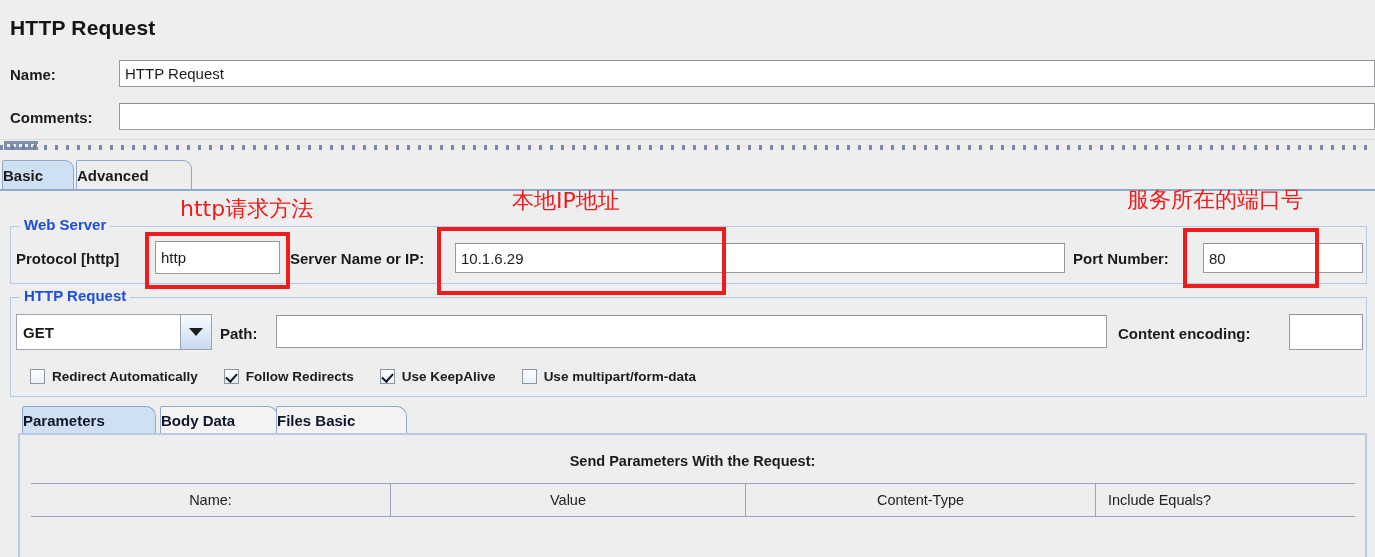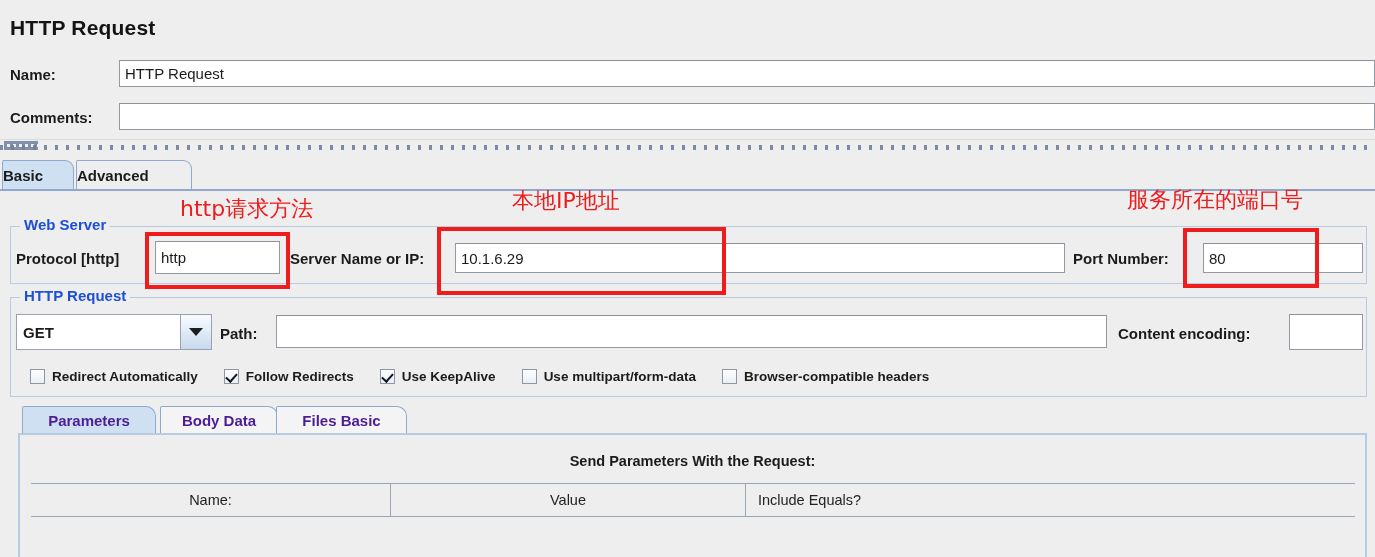--- a/index.html
+++ b/index.html
@@ -208,24 +208,23 @@
   .inner-tab {
     position: absolute;
     bottom: 0;
     height: 28px;
     box-sizing: border-box;
     border: 1px solid #8fa8cc;
     border-bottom: none;
     background: #f4f4f4;
     font-size: 15px;
     font-weight: bold;
-    color: #4c1d95;
+    color: #0f172a;
     display: flex;
     align-items: center;
-    justify-content: center;
     border-radius: 2px 10px 0 0;
   }
   .inner-tab.selected { background: #cfe0f2; }
 
   
   .params-panel {
     position: absolute;
     left: 18px;
     top: 433px;
     width: 1349px;
@@ -358,24 +357,20 @@
     <span class="cblabel">Follow Redirects</span>
   </div>
   <div class="cbitem">
     <span class="cbbox checked"></span>
     <span class="cblabel">Use KeepAlive</span>
   </div>
   <div class="cbitem">
     <span class="cbbox"></span>
     <span class="cblabel">Use multipart/form-data</span>
   </div>
-  <div class="cbitem">
-    <span class="cbbox"></span>
-    <span class="cblabel">Browser-compatible headers</span>
-  </div>
 </div>
 
 <div class="inner-tabstrip">
   <div class="inner-tab selected" style="left:4px; width:134px;">
     <span>Parameters</span>
   </div>
   <div class="inner-tab" style="left:142px; width:118px;">
     <span>Body Data</span>
   </div>
   <div class="inner-tab" style="left:258px; width:131px;">
@@ -383,20 +378,21 @@
   </div>
 </div>
 
 <div class="params-panel">
   <div class="params-caption">Send Parameters With the Request:</div>
 
   <div class="ptable">
     <div class="ptable-head">
       <div class="pth" style="width:360px;">Name:</div>
       <div class="pth" style="width:355px;">Value</div>
+      <div class="pth" style="width:350px;">Content-Type</div>
       <div class="pth" style="width:127px;">Include Equals?</div>
     </div>
     <div class="ptable-body"></div>
   </div>
 </div>
 
 <div class="anno-text" style="left:180px; top:194px;">http请求方法</div>
 <div class="anno-box" style="left:145px; top:232px; width:145px; height:57px;"></div>
 
 <div class="anno-text" style="left:512px; top:186px;">本地IP地址</div>

